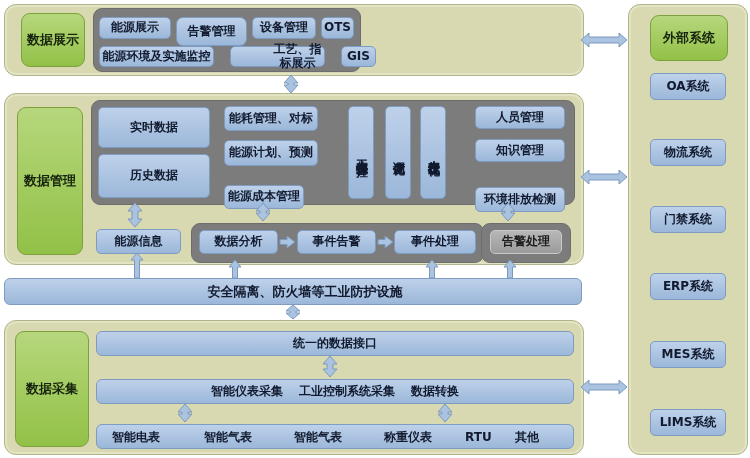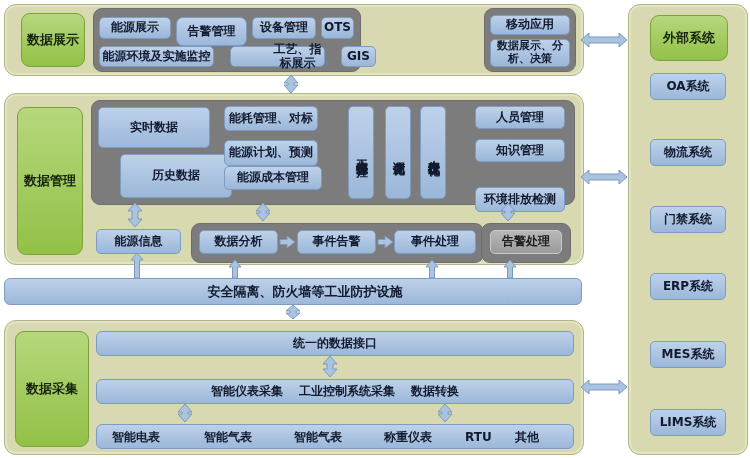--- a/index.html
+++ b/index.html
@@ -57,36 +57,32 @@
         <div class="bb" style="width:33px;height:22px;">OTS</div>
       </div>
       <div class="drow" style="left:5px;top:37px;gap:16px;">
         <div class="bb" style="width:115px;height:21px;">能源环境及实施监控</div>
         <div class="bb" style="width:95px;height:21px;padding-left:40px;">工艺、指标展示</div>
         <div class="bb" style="width:35px;height:21px;">GIS</div>
       </div>
     </div>
 
 
-    <div class="dark" style="left:479px;top:3px;width:90px;height:62px;">
-      <div class="bb abs" style="left:5px;top:6px;width:80px;height:20px;">移动应用</div>
-      <div class="bb abs f11" style="left:5px;top:30px;width:80px;height:28px;padding:1px;">数据展示、分析、决策</div>
-    </div>
   </div>
 
   <div class="sec" style="left:4px;top:93px;width:578px;height:170px;">
     <div class="green" style="left:12px;top:13px;width:64px;height:146px;">数据管理</div>
 
     <div class="dark" style="left:86px;top:6px;width:482px;height:103px;">
       <div class="bb abs" style="left:6px;top:6px;width:112px;height:41px;">实时数据</div>
-      <div class="bb abs" style="left:6px;top:53px;width:112px;height:44px;margin-left:22px;">历史数据</div>
+      <div class="bb abs" style="left:6px;top:53px;width:112px;height:44px;">历史数据</div>
 
       <div class="bb abs" style="left:132px;top:5px;width:94px;height:25px;">能耗管理、对标</div>
       <div class="bb abs" style="left:132px;top:39px;width:94px;height:26px;">能源计划、预测</div>
-      <div class="bb abs" style="left:132px;top:65px;width:98px;height:24px;">能源成本管理</div>
+      <div class="bb abs" style="left:132px;top:84px;width:80px;height:24px;">能源成本管理</div>
 
       <div class="bb abs vt" style="left:256px;top:5px;width:26px;height:93px;">工作流程管控</div>
       <div class="bb abs vt" style="left:293px;top:5px;width:26px;height:93px;">调度优化</div>
       <div class="bb abs vt" style="left:328px;top:5px;width:26px;height:93px;">生产过程优化</div>
 
       <div class="bb abs" style="left:383px;top:5px;width:90px;height:23px;">人员管理</div>
       <div class="bb abs" style="left:383px;top:38px;width:90px;height:23px;">知识管理</div>
       <div class="bb abs" style="left:383px;top:72px;width:90px;height:25px;margin-top:14px;">环境排放检测</div>
     </div>
 

